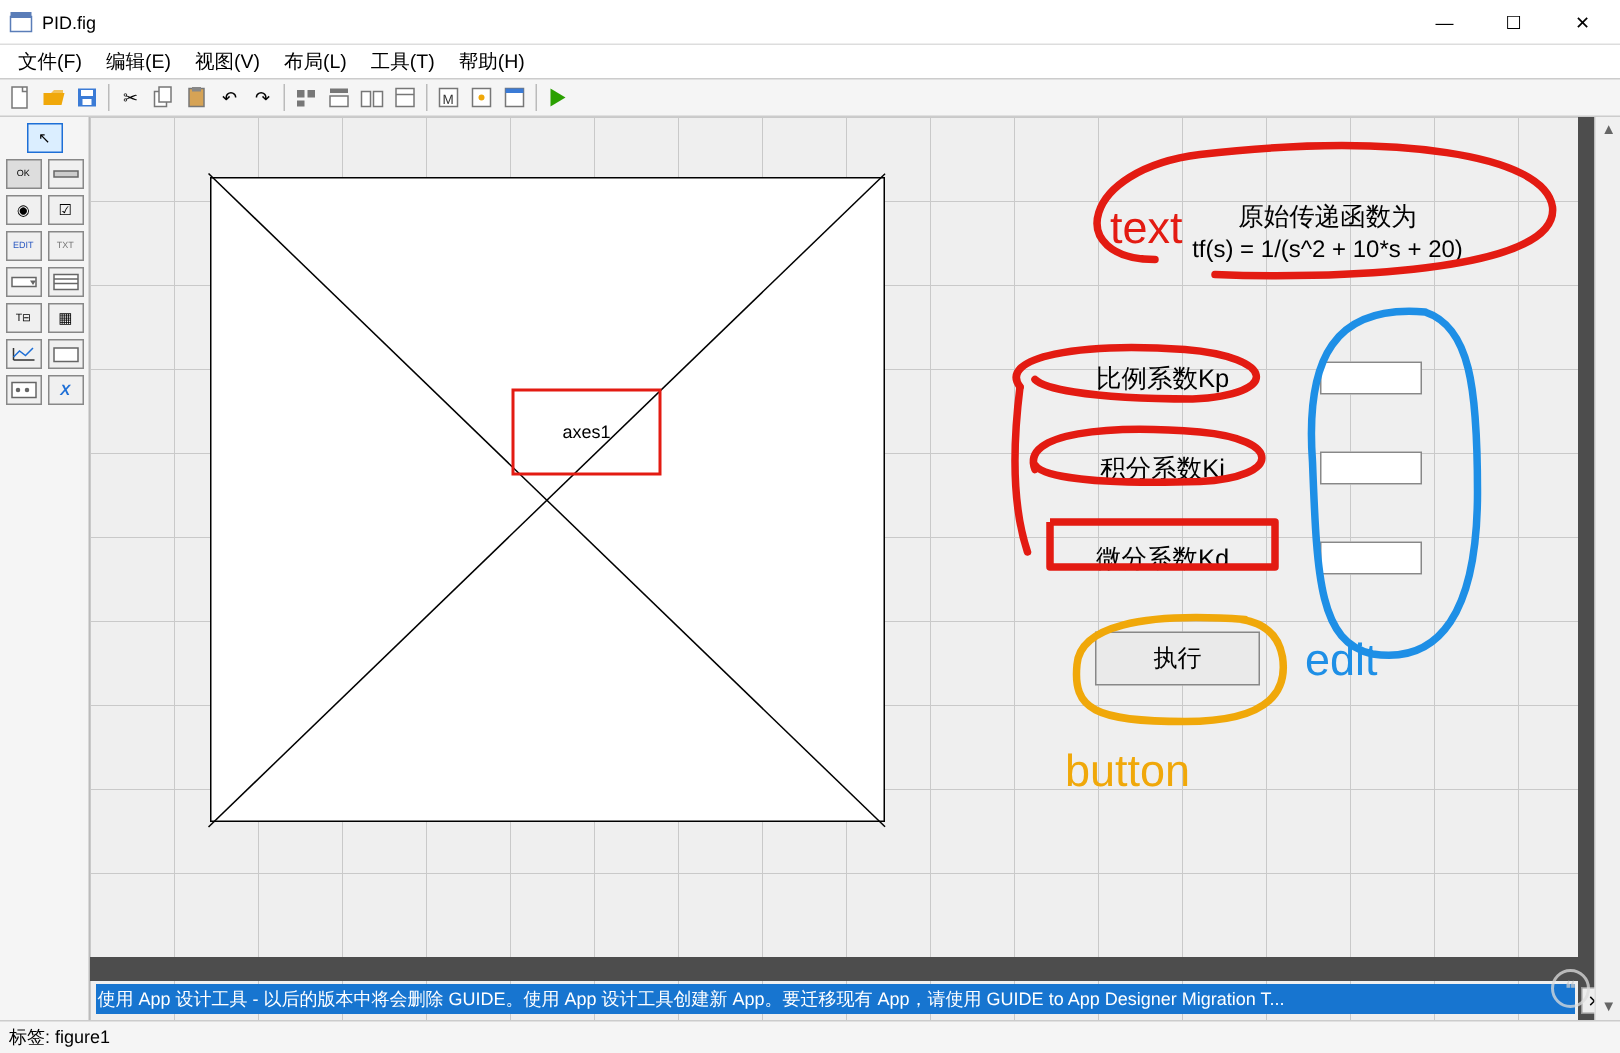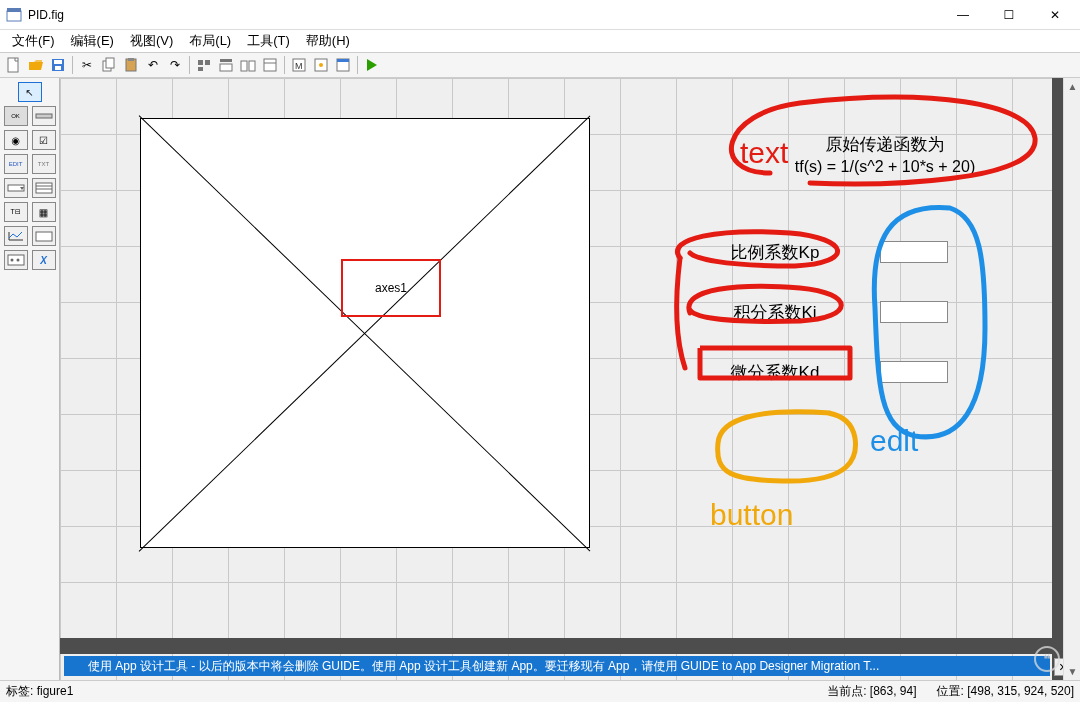--- a/index.html
+++ b/index.html
@@ -176,21 +176,21 @@
   svg.scribble { position:absolute; pointer-events:none; }
 
   
   .banner {
     position:absolute; left:4px; right:30px; bottom:4px;
     height:20px;
     background:#1775d0;
     color:#fff;
     font-size:12px;
     display:flex; align-items:center;
-    padding:0 24px;
+    padding:0 1px;
   }
   .banner-close {
     position:absolute; right:8px; bottom:4px;
     width:18px; height:18px;
     border:1px solid #999; background:#eee;
     display:flex; align-items:center; justify-content:center;
     font-size:14px; line-height:1;
   }
 
   
@@ -421,20 +421,23 @@
     </div>
 
     <div class="static-text tf-title">原始传递函数为</div>
     <div class="static-text tf-expr">tf(s) = 1/(s^2 + 10*s + 20)</div>
     <div class="static-text label-kp">比例系数Kp</div>
     <div class="static-text label-ki">积分系数Ki</div>
     <div class="static-text label-kd">微分系数Kd</div>
     <div class="edit-box edit-kp"></div>
     <div class="edit-box edit-ki"></div>
     <div class="edit-box edit-kd"></div>
+    <div class="exec-btn">
+      <span>执行</span>
+    </div>
 
     <span class="annot-text">text</span>
     <span class="annot-edit">edit</span>
     <span class="annot-button">button</span>
 
     <svg class="scribble" style="left:620px; top:5px;" width="370" height="110">
       <path d="M90,90 C30,90 40,30 120,20 C250,5 350,20 355,55 C360,100 200,103 130,100" stroke="#e31b12" stroke-width="5" fill="none" stroke-linecap="round"></path>
     </svg>
 
     <svg class="scribble" style="left:600px; top:140px;" width="210" height="180">
@@ -461,27 +464,17 @@
       <div class="arr">▲</div>
       <div class="track"></div>
       <div class="arr" style="position:absolute;bottom:0">▼</div>
     </div>
   </div>
 
 </div>
 
 <div class="statusbar">
   <span>标签: figure1</span>
-  <div class="sb-right">
-    <span>
-      <span>当前点:</span>
-      <span>[863, 94]</span>
-    </span>
-    <span>
-      <span>位置:</span>
-      <span>[498, 315, 924, 520]</span>
-    </span>
-  </div>
 </div>
 
 <div class="watermark">
   <span class="wm-icon">❝</span>
 </div>
 
 </body></html>

